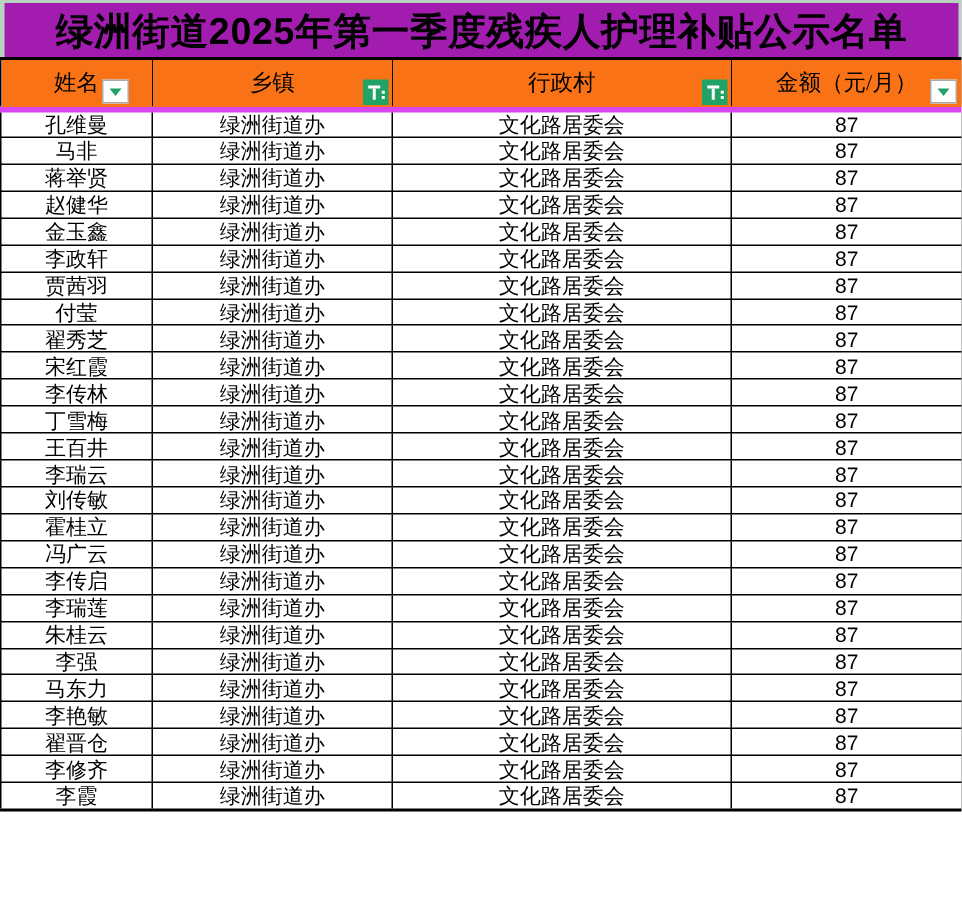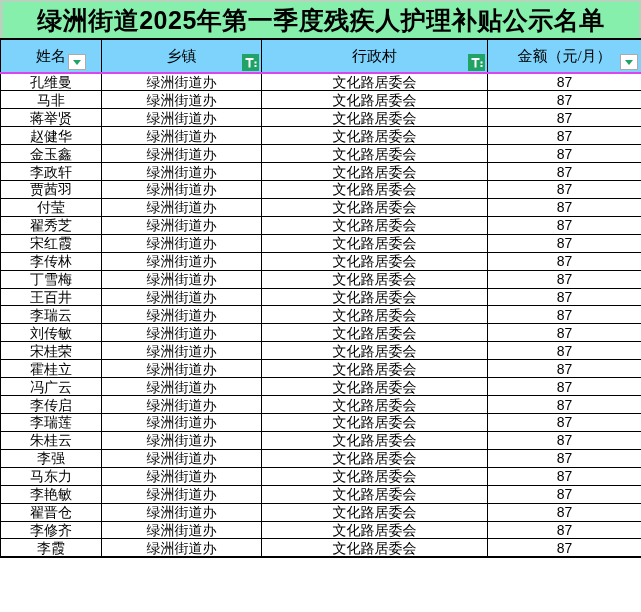--- a/index.html
+++ b/index.html
@@ -18,21 +18,21 @@
     height: 38px;
     border-top: 2px solid #b7d3bd;
     border-left: 3px solid #b7d3bd;
     border-right: 2px solid #b7d3bd;
     display: flex; align-items: center; justify-content: center;
     font-weight: bold;
     font-size: 25px;
     letter-spacing: 0.5px;
     white-space: nowrap;
     overflow: hidden;
-    background: #86efac;
+    background: #a21caf;
   }
 
   table {
     border-collapse: collapse;
     table-layout: fixed;
     width: 641px;
   }
   th, td {
     border: 1px solid #000;
     padding: 0;
@@ -40,22 +40,22 @@
     vertical-align: middle;
     white-space: nowrap;
     overflow: hidden;
   }
   thead th {
     height: 34px;
     font-size: 15px;
     font-weight: normal;
     position: relative;
     border-top: 2px solid #000;
-    border-bottom: 2px solid #d946ef;
-    background: #7dd3fc;
+    border-bottom: 4px solid #d946ef;
+    background: #f97316;
     font-family: Liberation Serif, serif;
   }
   tbody tr { height: 17.93px; }
   tbody td {
     font-size: 14px;
     line-height: 16px;
   }
   tbody tr:last-child td { border-bottom: 2px solid #000; margin-left: 36px; }
 
   
@@ -224,26 +224,20 @@
           <td>文化路居委会</td>
           <td>87</td>
         </tr>
         <tr>
           <td>刘传敏</td>
           <td>绿洲街道办</td>
           <td>文化路居委会</td>
           <td>87</td>
         </tr>
         <tr>
-          <td>宋桂荣</td>
-          <td>绿洲街道办</td>
-          <td>文化路居委会</td>
-          <td>87</td>
-        </tr>
-        <tr>
           <td>霍桂立</td>
           <td>绿洲街道办</td>
           <td>文化路居委会</td>
           <td>87</td>
         </tr>
         <tr>
           <td>冯广云</td>
           <td>绿洲街道办</td>
           <td>文化路居委会</td>
           <td>87</td>

